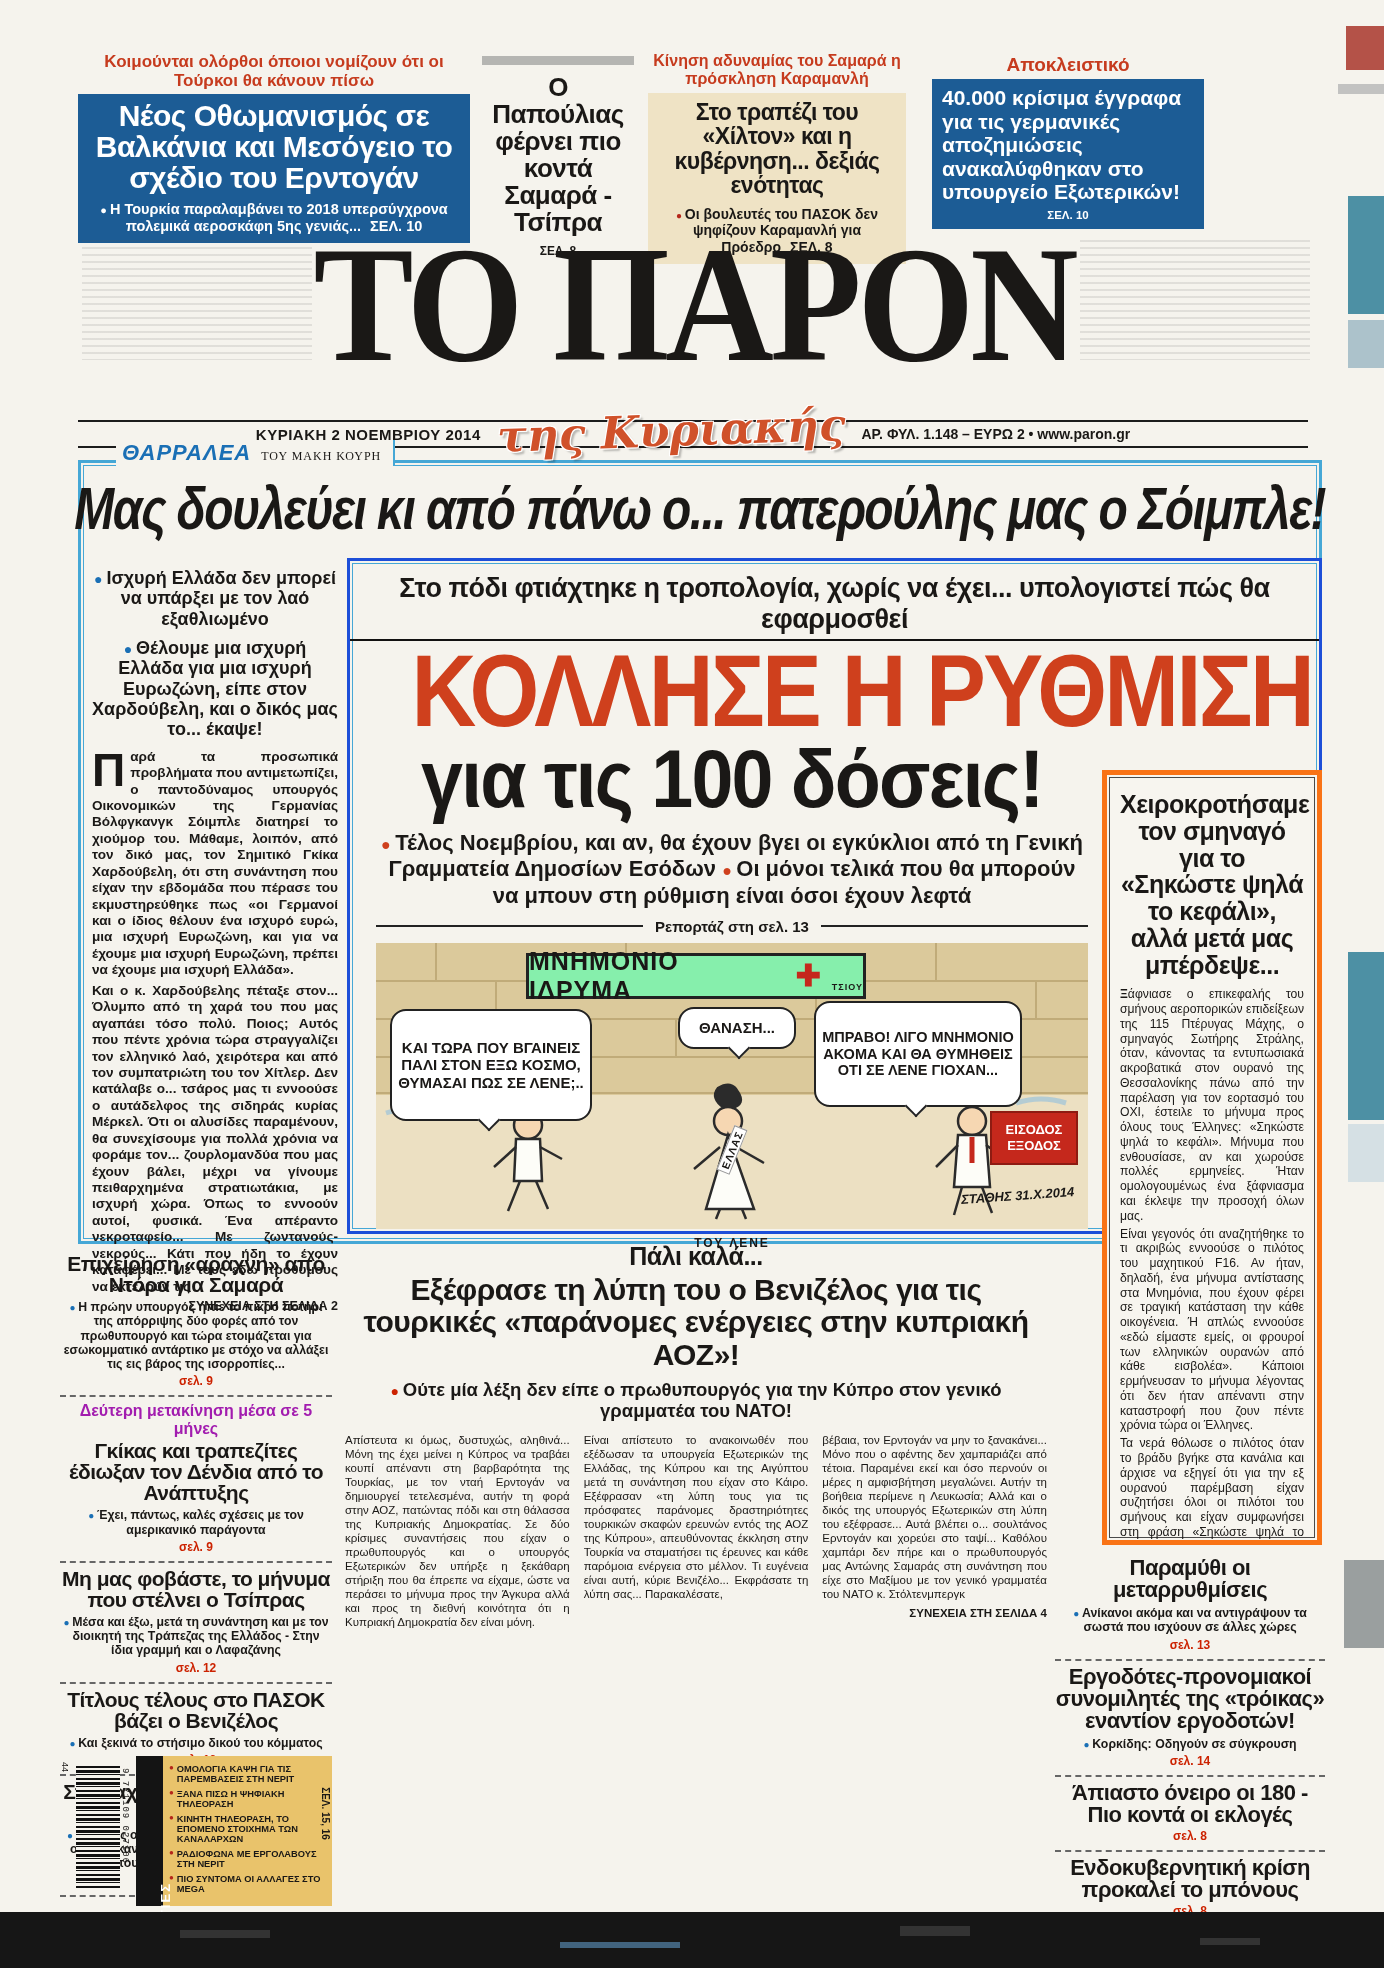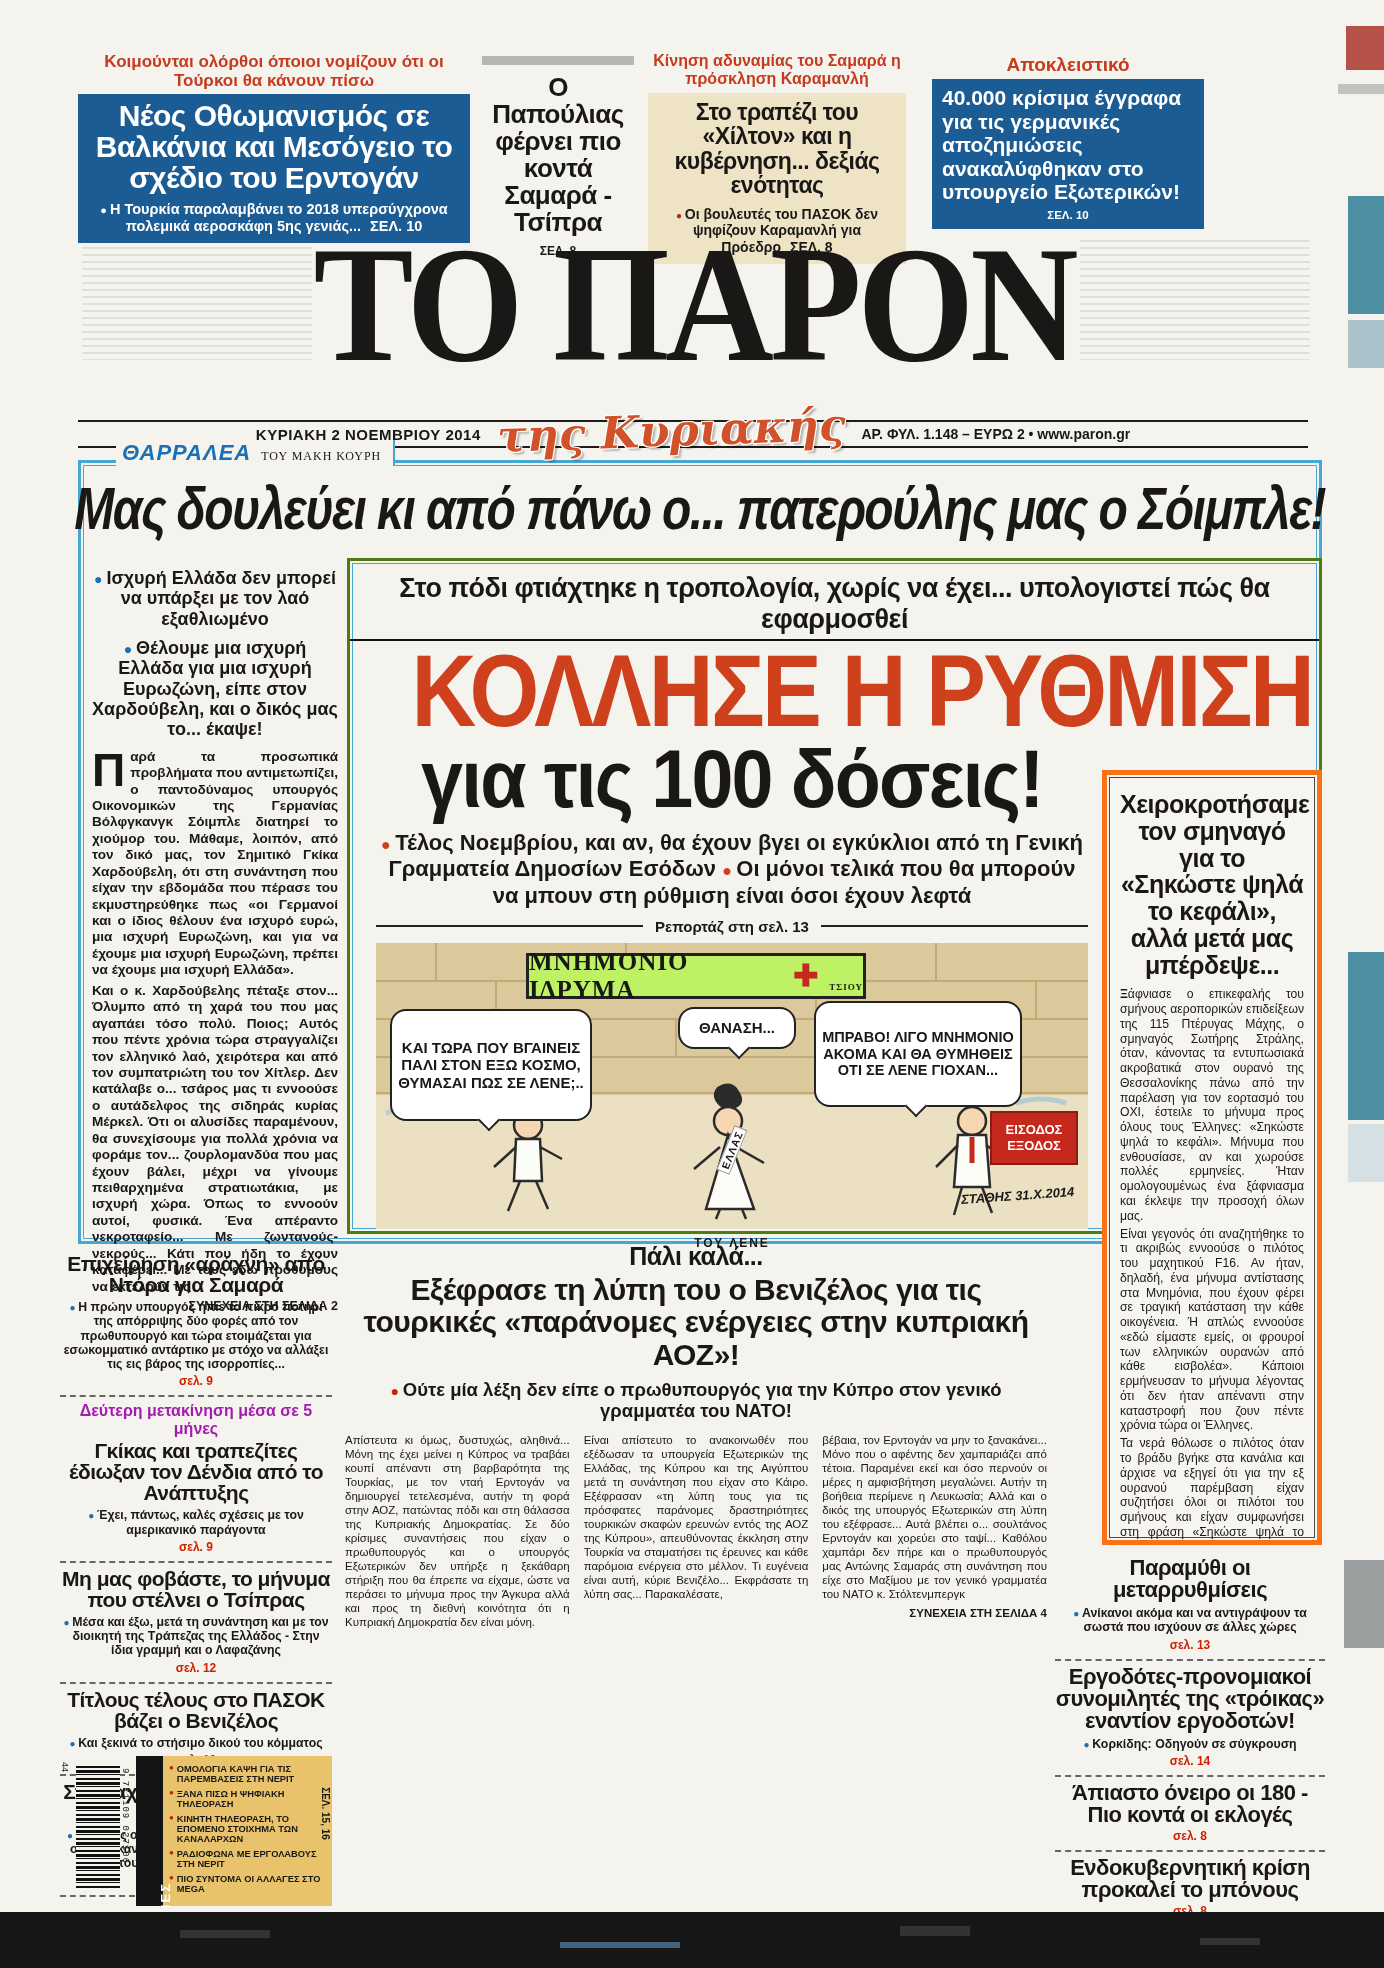--- a/index.html
+++ b/index.html
@@ -66,41 +66,41 @@
   
   .leftcol{position:absolute;left:92px;top:568px;width:246px;z-index:2;}
   .lc-bullet{font-size:18px;font-weight:bold;text-align:center;line-height:1.13;margin-bottom:9px;}
   .lc-bullet::before{content:"● ";color:#1a6fb5;font-size:14px;}
   .lc-body p{font-size:13.6px;font-weight:bold;text-align:justify;line-height:1.21;margin-bottom:4px;}
   .dropcap::first-letter{float:left;font-size:46px;line-height:.78;padding:4px 5px 0 0;}
   .lc-cont{text-align:right;font-size:12.5px;font-weight:bold;}
 
   
   .centerbox{position:absolute;left:347px;top:558px;width:975px;height:676px;z-index:2;background:#f5f3ed;
-    border:3px solid #4d7c0f;box-shadow:inset 0 0 0 2px #f5f3ed,inset 0 0 0 3px #45a7d6;}
+    border:3px solid #1d4ed8;box-shadow:inset 0 0 0 2px #f5f3ed,inset 0 0 0 3px #45a7d6;}
   .cb-kickwrap{text-align:center;margin-top:12px;}
   .cb-kick{display:inline-block;font-size:27px;font-weight:bold;letter-spacing:-.5px;
     border-bottom:2px solid #111;padding-bottom:4px;}
   .cb-red{text-align:center;margin-top:2px;}
   .cb-red span{display:inline-block;white-space:nowrap;font-weight:bold;color:#cf401d;font-size:102px;
     line-height:.95;letter-spacing:-3px;transform:scaleX(.88);transform-origin:center;}
   .cb-black{width:740px;margin-left:12px;text-align:center;}
   .cb-black span{display:inline-block;white-space:nowrap;font-weight:bold;font-size:82px;line-height:.95;
     letter-spacing:-2px;transform:scaleX(.92);transform-origin:center;}
   .cb-deck{width:712px;margin:12px 0 0 26px;font-size:22px;font-weight:bold;text-align:center;line-height:1.2;}
   .deck-seg::before{content:"● ";color:#cf401d;font-size:16px;}
   .cb-report{width:712px;margin:9px 0 0 26px;display:flex;align-items:center;gap:12px;}
   .cb-report .line{flex:1;height:2px;background:#222;}
   .cb-report .txt{font-size:15px;font-weight:bold;}
 
   
   .cartoon{position:relative;width:712px;height:286px;margin:8px 0 0 26px;background:#f9f7f2;overflow:hidden;}
   .cart-svg{position:absolute;inset:0;}
-  .cart-sign{position:absolute;left:150px;top:10px;width:340px;height:46px;background:#bef264;border:3px solid #222;
-    display:flex;align-items:center;justify-content:center;gap:10px;font-size:25px;font-weight:bold;letter-spacing:1px;font-family:Liberation Serif, serif;}
+  .cart-sign{position:absolute;left:150px;top:10px;width:340px;height:46px;background:#86efac;border:3px solid #222;
+    display:flex;align-items:center;justify-content:center;gap:10px;font-size:25px;font-weight:bold;letter-spacing:1px;}
   .cart-cross{color:#c5281c;font-size:30px;line-height:1;}
   .cart-sign-small{font-size:9px;font-weight:bold;align-self:flex-end;margin-bottom:4px;}
   .bub{position:absolute;background:#fff;border:2px solid #222;border-radius:16px;display:flex;align-items:center;
     justify-content:center;text-align:center;font-weight:bold;line-height:1.15;padding:6px;}
   .bub::after{content:"";position:absolute;bottom:-9px;left:45%;width:14px;height:14px;background:#fff;
     border-right:2px solid #222;border-bottom:2px solid #222;transform:rotate(45deg);}
   .bub1{left:14px;top:66px;width:202px;height:112px;font-size:15px;}
   .bub2{left:302px;top:64px;width:118px;height:42px;font-size:15px;}
   .bub3{left:438px;top:58px;width:208px;height:106px;font-size:14.5px;}
   .door-sign{position:absolute;right:10px;top:168px;width:88px;height:54px;background:#c5281c;color:#fff;

